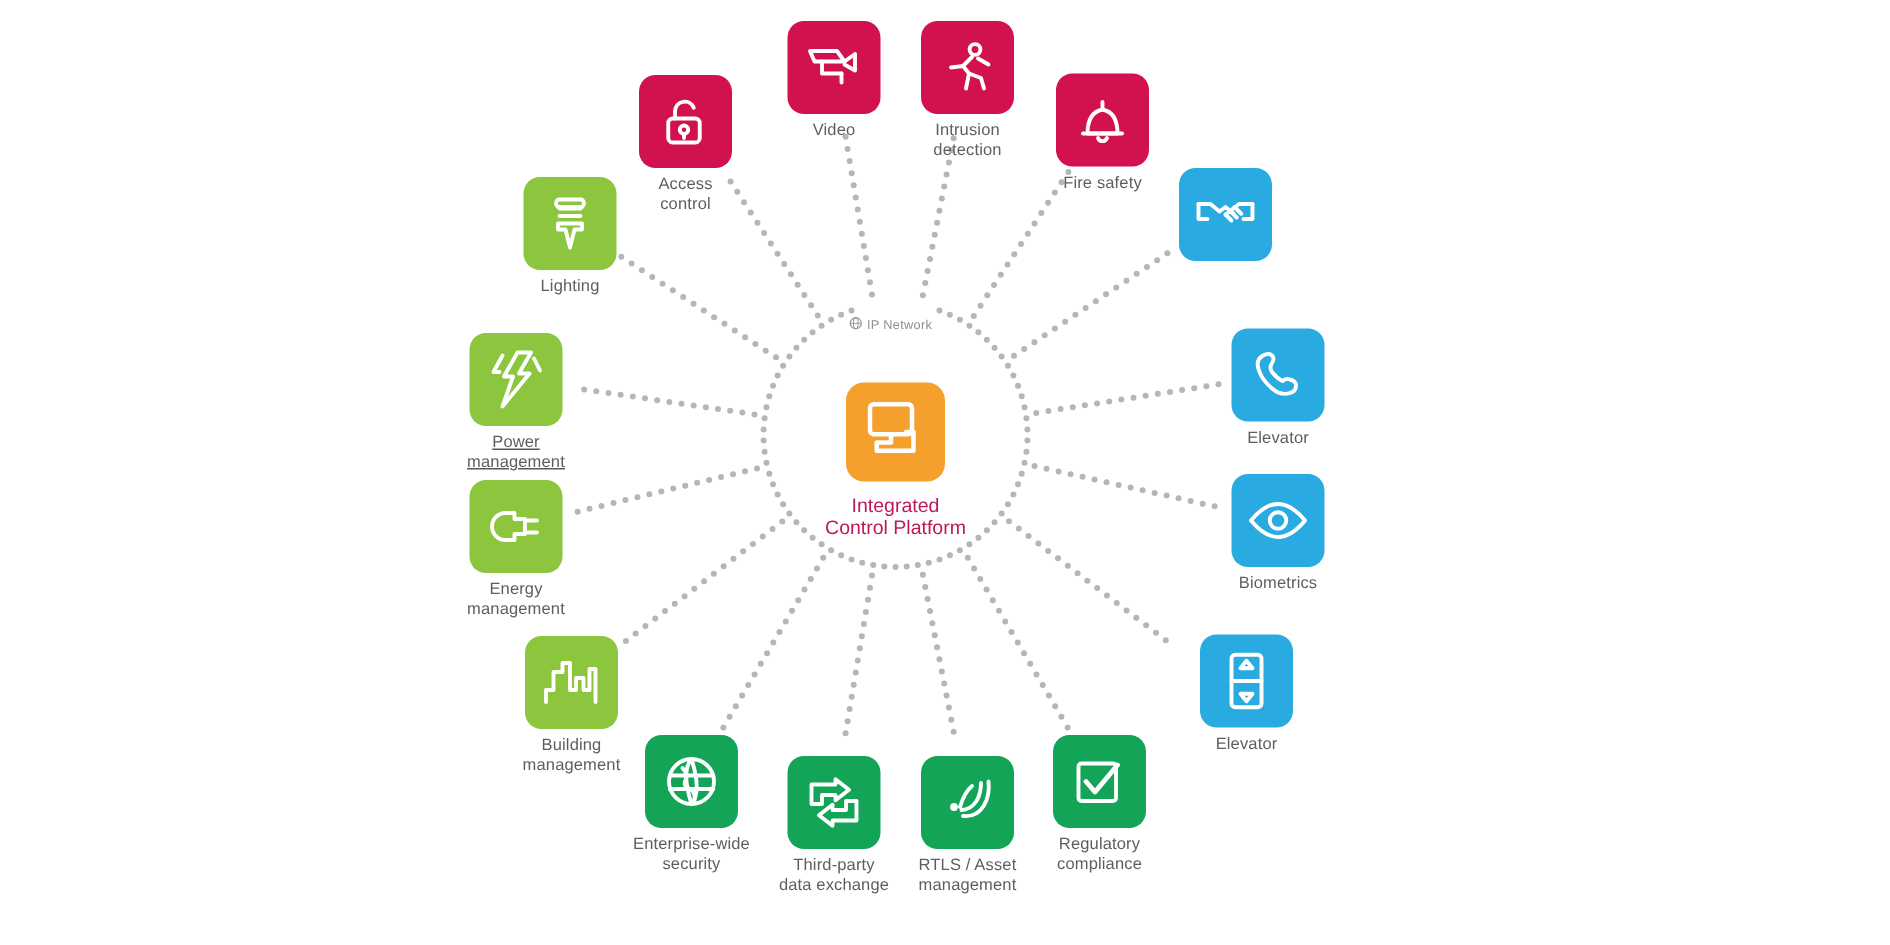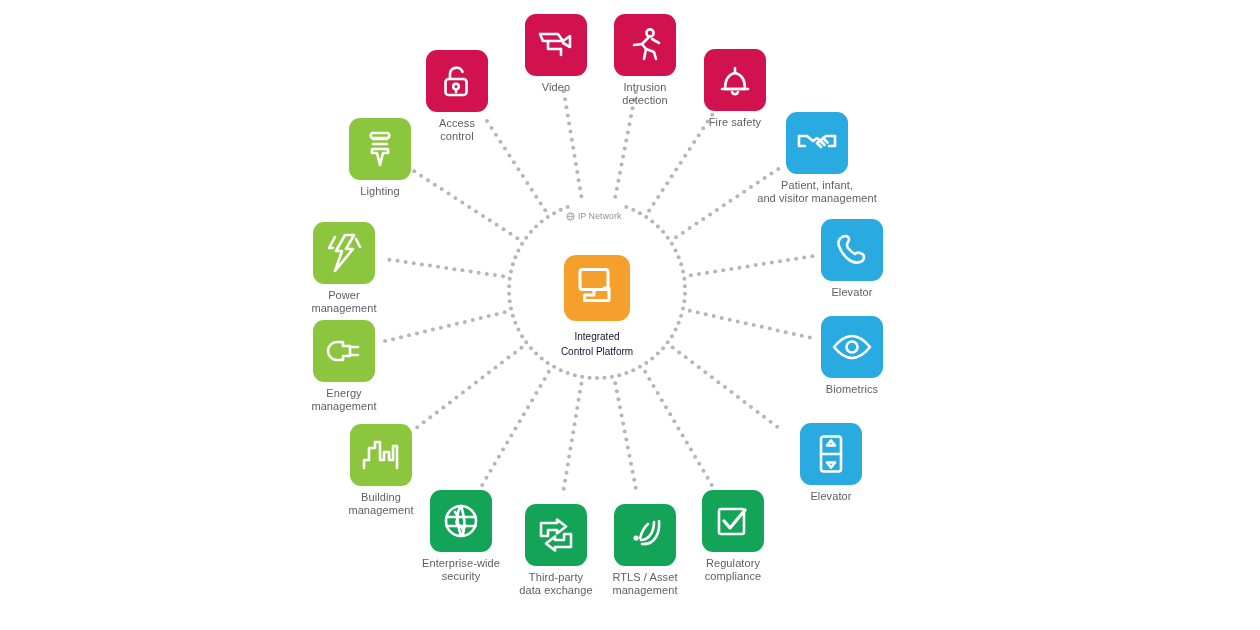--- a/index.html
+++ b/index.html
@@ -19,21 +19,21 @@
   .cap{margin-top:5px;font-size:11px;line-height:13px;letter-spacing:.1px;color:#5d5e60;}
 
   
   .c-crimson{background:#d2114f;}
   .c-blue{background:#29abe2;}
   .c-green{background:#13a457;}
   .c-lime{background:#8cc63e;}
   #hub-wrap{position:absolute;left:597px;top:255px;width:240px;margin-left:-120px;text-align:center;}
   #hub-tile{width:66px;height:66px;border-radius:12px;background:#f5a02d;
             margin:0 auto;display:flex;align-items:center;justify-content:center;}
-  #hub-cap{margin-top:8px;font-size:10px;line-height:15px;color:#0f172a;}
+  #hub-cap{margin-top:8px;font-size:13px;line-height:15px;color:#be185d;}
 
   
   #ipnet{position:absolute;left:566px;top:207px;display:flex;align-items:center;gap:3px;}
   #ipnet .glyph{display:block;}
   #ipnet .txt{font-size:8.5px;color:#8d8f92;letter-spacing:.2px;white-space:nowrap;}
 </style>
 </head>
 <body>
 
 <div id="stage">
@@ -424,24 +424,20 @@
         <div class="tile c-blue">
           <span>
             <svg width="42" height="34" viewBox="0 0 42 34">
               <path d="M3 10 h8 l6 5 l4 -3 l5 4" fill="none" stroke="#fff" stroke-width="2.6" stroke-linecap="round" stroke-linejoin="round"></path>
               <path d="M39 10 h-9 l-9 7" fill="none" stroke="#fff" stroke-width="2.6" stroke-linecap="round" stroke-linejoin="round"></path>
               <path d="M21 17 l4 4 M24 14.5 l4.5 4.5 M27 12 l4.5 4.5" fill="none" stroke="#fff" stroke-width="2.6" stroke-linecap="round" stroke-linejoin="round"></path>
               <path d="M3 10 v10 h6 M39 10 v10 h-6" fill="none" stroke="#fff" stroke-width="2.6" stroke-linecap="round" stroke-linejoin="round"></path>
             </svg>
           </span>
         </div>
-        <div class="cap">
-          <div>Patient, infant,</div>
-          <div>and visitor management</div>
-        </div>
       </div>
       <div class="node" style="left: 852px; top: 219px;">
         <div class="tile c-blue">
           <span>
             <svg width="38" height="38" viewBox="0 0 38 38">
               <path d="M9 6 q-5 3 -3 9 q2 7 9 13 q6 5 12 3 q4 -1 4 -5 q0 -3 -4 -4 q-3 -1 -5 1 q-4 -2 -7 -6 q-2 -3 0 -6 q2 -3 0 -5 q-2 -2 -6 0 z" fill="none" stroke="#fff" stroke-width="2.6" stroke-linecap="round" stroke-linejoin="round"></path>
             </svg>
           </span>
         </div>
         <div class="cap">
@@ -556,21 +552,21 @@
               <path d="M14 6 a9 9 0 0 0 0 18 h6 v-4 h7 v-10 h-7 V6 z" fill="none" stroke="#fff" stroke-width="2.6" stroke-linecap="round" stroke-linejoin="round"></path>
               <path d="M27 11 h8 M27 19 h8" fill="none" stroke="#fff" stroke-width="2.6" stroke-linecap="round" stroke-linejoin="round"></path>
             </svg>
           </span>
         </div>
         <div class="cap">
           <div>Energy</div>
           <div>management</div>
         </div>
       </div>
-      <div class="node" style="left: 344px; top: 222px;">
+      <div class="node" style="left: 344px; top: 222px; text-decoration: underline;">
         <div class="tile c-lime">
           <span>
             <svg width="38" height="40" viewBox="0 0 38 40">
               <path d="M20 2 l-9 16 h6 l-7 20 l18 -22 h-7 l8 -14 z" fill="none" stroke="#fff" stroke-width="2.6" stroke-linecap="round" stroke-linejoin="round"></path>
               <path d="M10 4 l-6 11 h4" fill="none" stroke="#fff" stroke-width="2.6" stroke-linecap="round" stroke-linejoin="round"></path>
               <path d="M31 6 l4 8" fill="none" stroke="#fff" stroke-width="2.6" stroke-linecap="round" stroke-linejoin="round"></path>
             </svg>
           </span>
         </div>
         <div class="cap">

